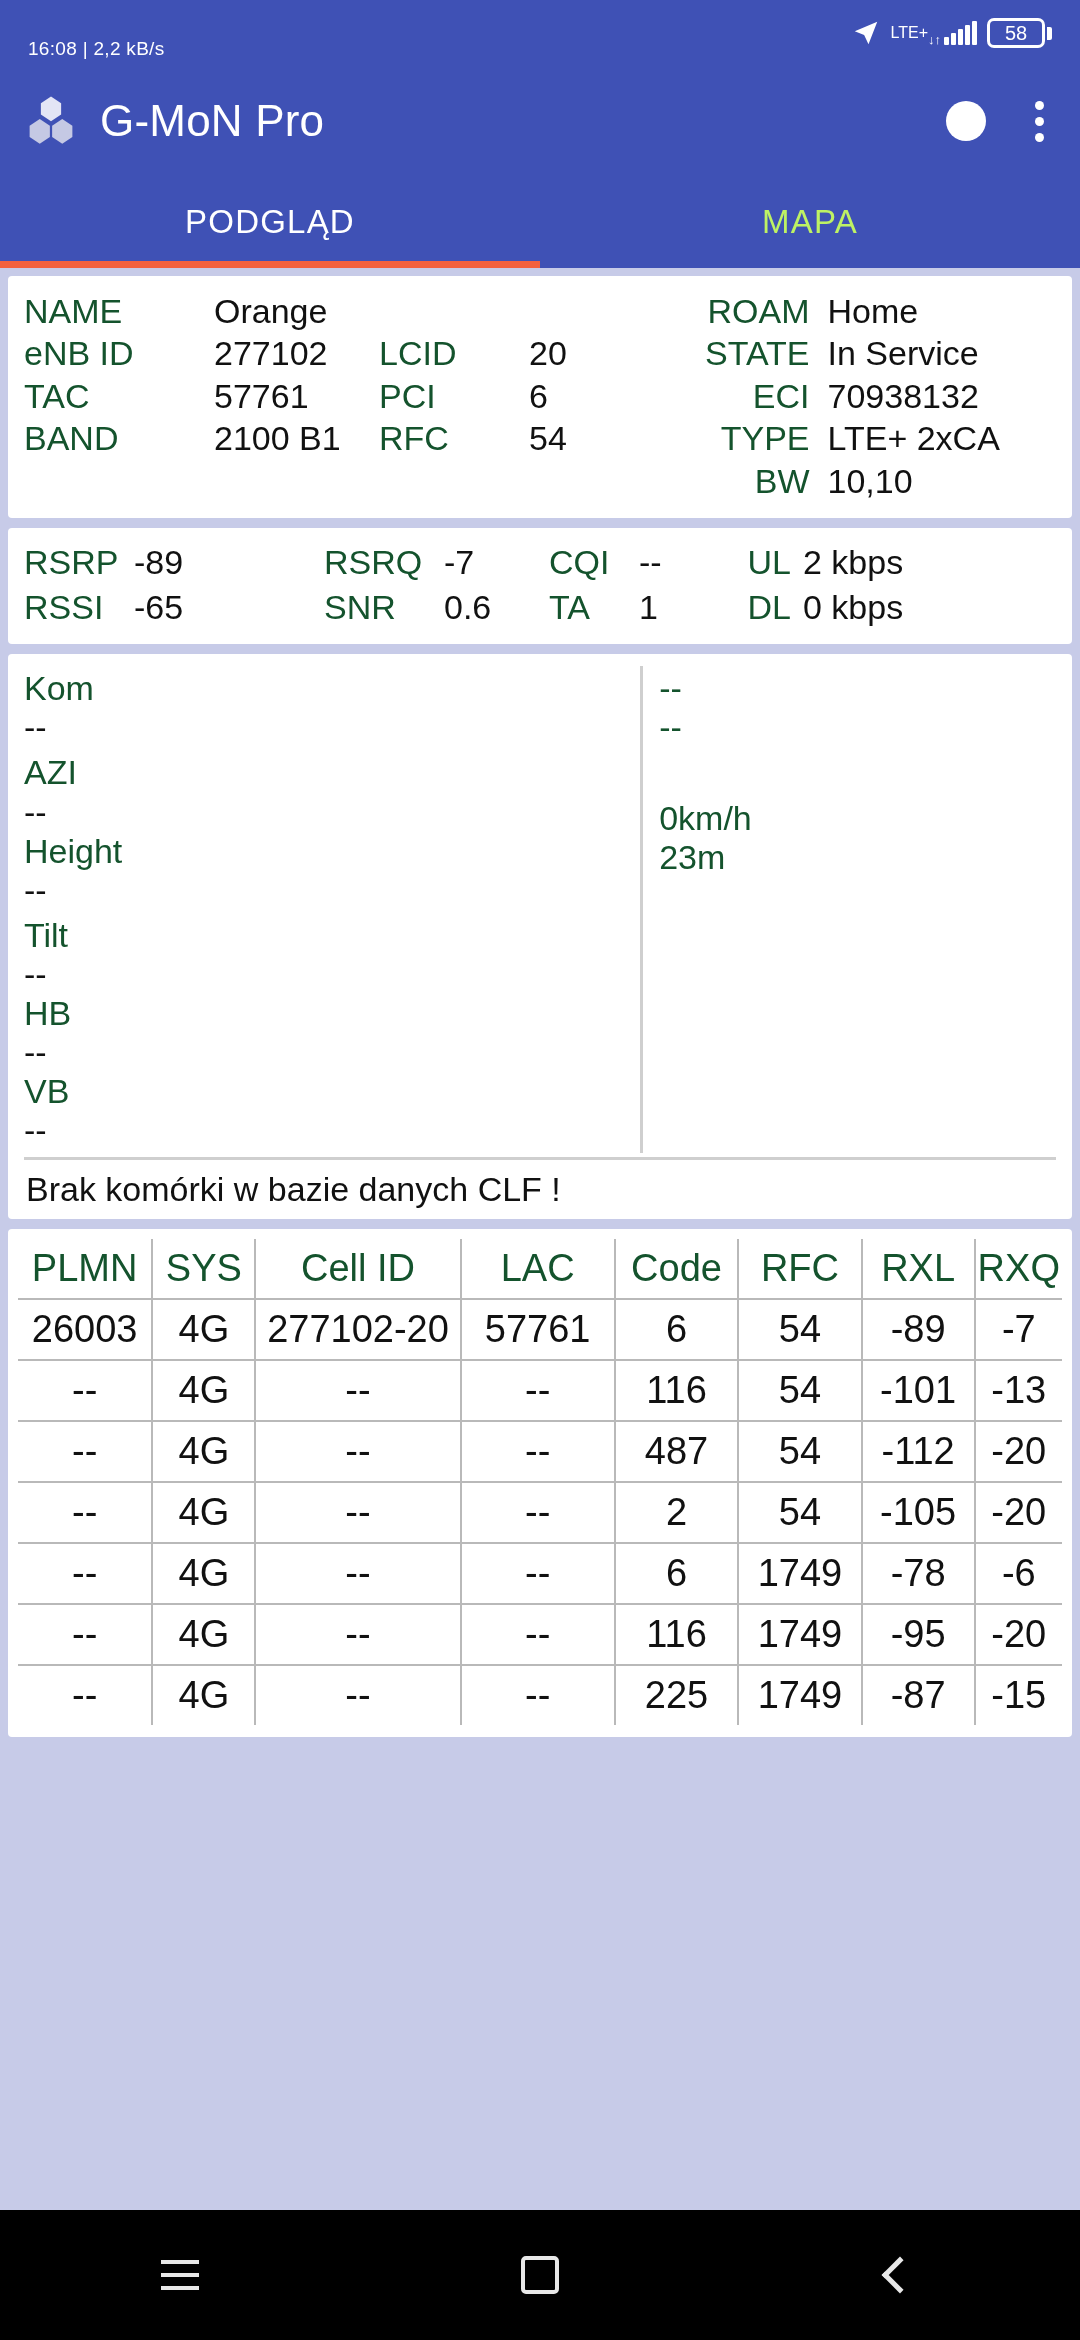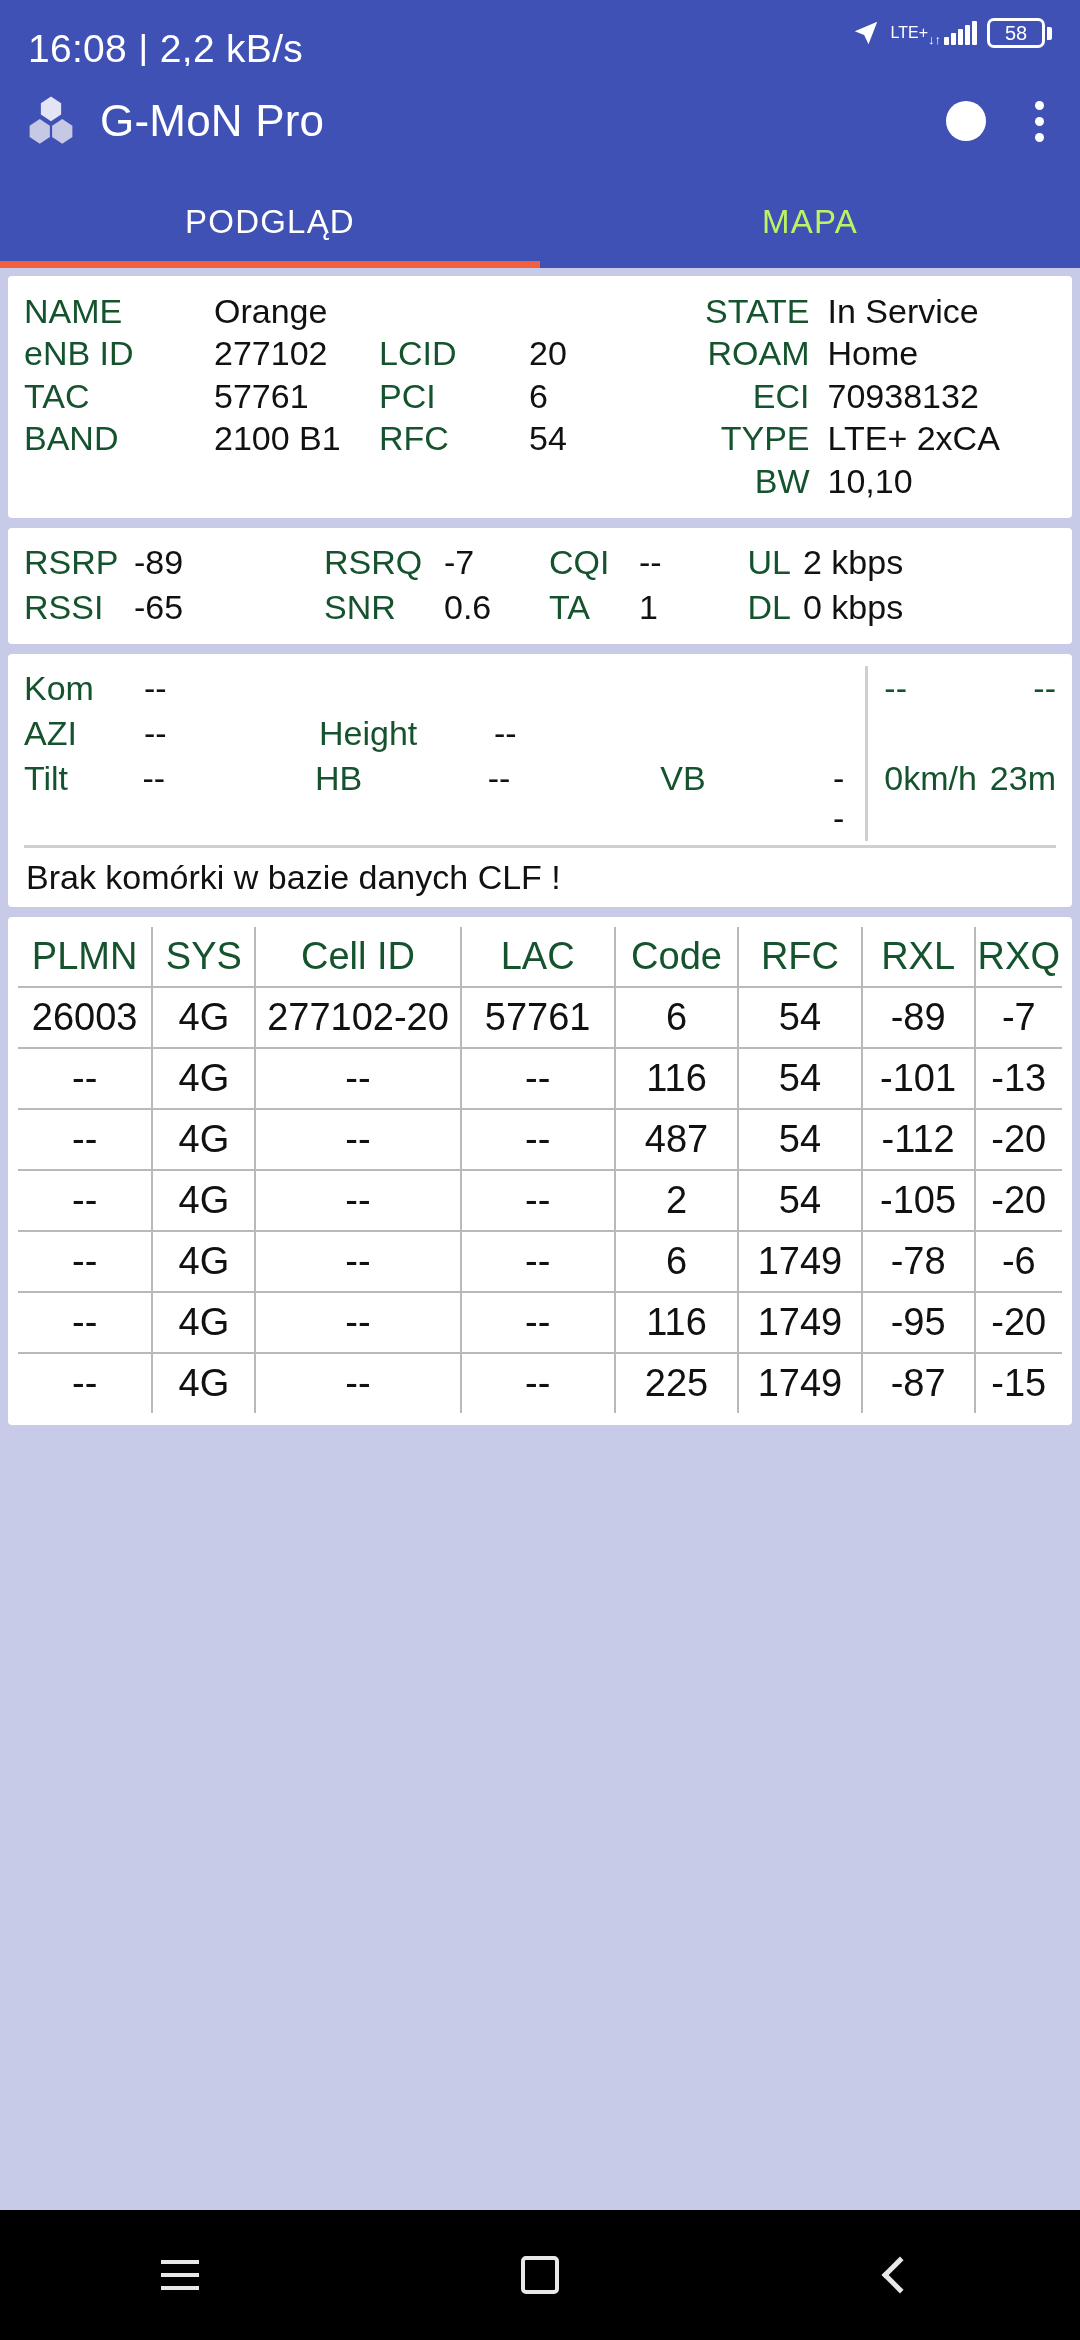--- a/index.html
+++ b/index.html
@@ -24,21 +24,21 @@
     height: 66px;
     background: #3f51b5;
     color: #ffffff;
     display: flex;
     align-items: center;
     justify-content: space-between;
     padding: 0 28px;
     flex: 0 0 auto;
   }
   .status-left {
-    font-size: 39px;
+    font-size: 19px;
     letter-spacing: 0.3px;
     white-space: nowrap;
     margin-top: 32px;
   }
   .status-right {
     display: flex;
     align-items: center;
     gap: 10px;
   }
   .nav-arrow svg { display: block; }
@@ -207,20 +207,21 @@
   .ant-card { padding: 12px 16px 6px 16px; }
   .ant-flex { display: flex; }
   .ant-left { flex: 0 0 60%; border-right: 3px solid #cfcfcf; padding-right: 10px;}
   .ant-right { flex: 1 1 40%; padding-left: 16px; }
   .ant-row {
     display: flex;
     align-items: baseline;
     font-size: 34px;
     line-height: 1.15;
     padding: 3px 0;
+    flex-direction: column;
   }
   .ant-left .a1 { width: 120px; }
   .ant-left .a2 { width: 175px; }
   .ant-left .a3 { width: 175px; }
   .ant-left .a4 { flex: 1 1 auto; }
   .ant-right .r-sp { display: flex; justify-content: space-between; width: 100%; }
   .ant-divider {
     border-top: 3px solid #cfcfcf;
     margin: 4px 0 0 0;
   }
@@ -366,26 +367,26 @@
         </div>
         <div class="ci-row">
           <span class="c1 lbl">BAND</span>
           <span class="c2 val">2100 B1</span>
           <span class="c3 lbl">RFC</span>
           <span class="c4 val">54</span>
         </div>
       </div>
       <div class="ci-right">
         <div class="ci-row">
+          <span class="c1 lbl">ROAM</span>
+          <span class="c2 val">Home</span>
+        </div>
+        <div class="ci-row">
           <span class="c1 lbl">STATE</span>
           <span class="c2 val">In Service</span>
-        </div>
-        <div class="ci-row">
-          <span class="c1 lbl">ROAM</span>
-          <span class="c2 val">Home</span>
         </div>
         <div class="ci-row">
           <span class="c1 lbl">ECI</span>
           <span class="c2 val">70938132</span>
         </div>
         <div class="ci-row">
           <span class="c1 lbl">TYPE</span>
           <span class="c2 val">LTE+ 2xCA</span>
         </div>
         <div class="ci-row">

